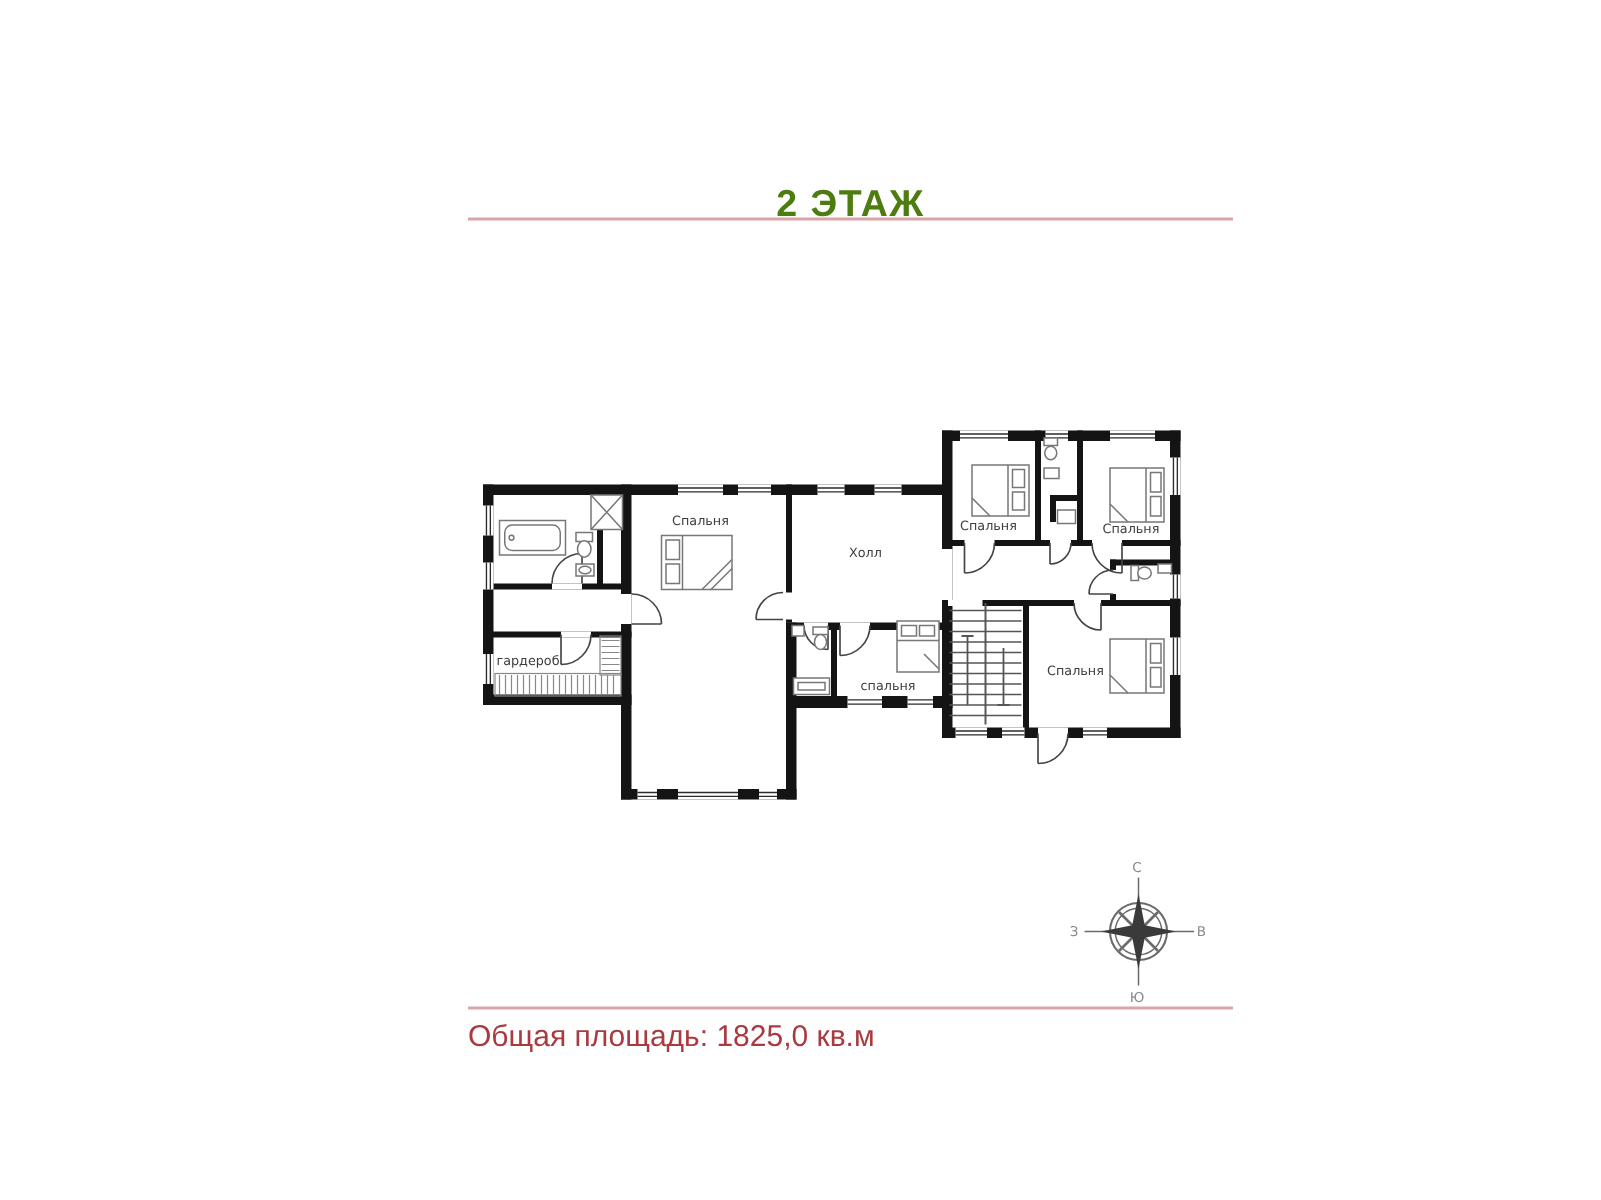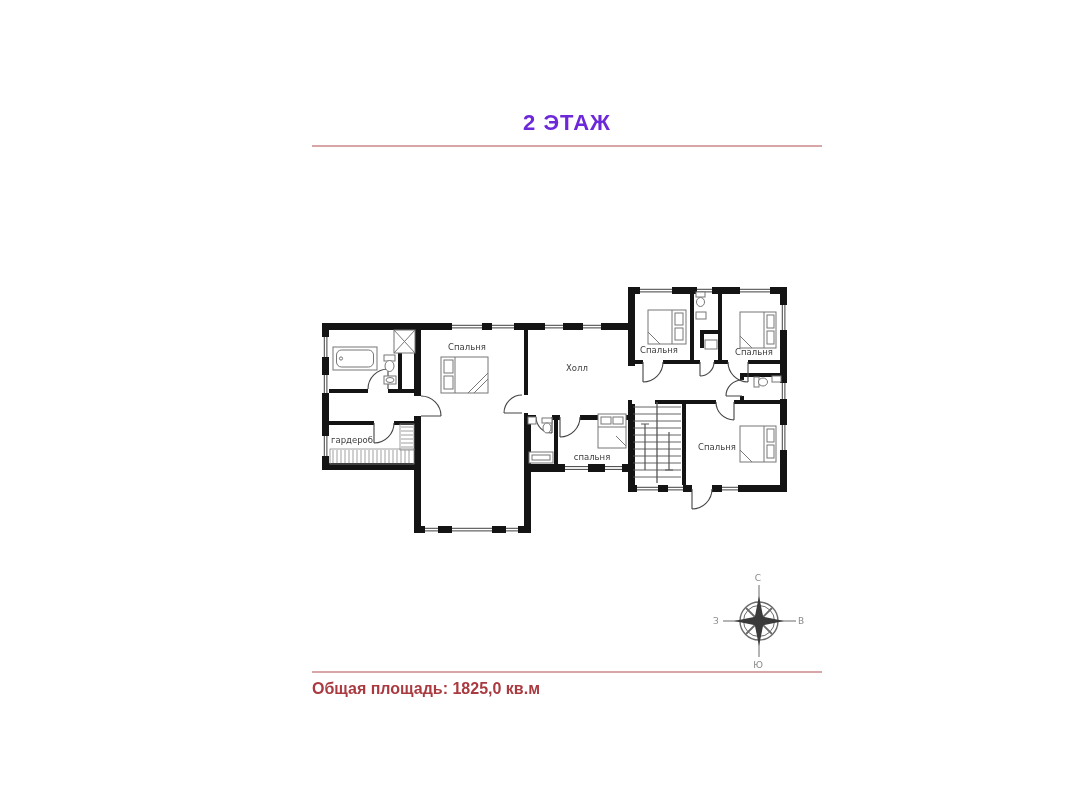--- a/index.html
+++ b/index.html
@@ -1,23 +1,23 @@
 <!DOCTYPE html>
 <html><head>
 <meta charset="utf-8">
 <style>
   html,body{margin:0;padding:0;background:#ffffff;}
   body{width:1067px;height:800px;position:relative;overflow:hidden;
        font-family:"Liberation Sans",sans-serif;}
   .title-wrap{position:absolute;left:312px;top:110px;width:510px;text-align:center;}
-  .page-title{margin:0;font-size:22px;font-weight:bold;letter-spacing:1px;color:#6d28d9;}
+  .page-title{margin:12px;font-size:25px;font-weight:bold;letter-spacing:1px;color:#4d7c0f;}
   .rule{position:absolute;left:312px;width:510px;height:2px;background:#d9a6a8;}
   .rule.top{top:145px;}
   .rule.bottom{top:671px;}
-  .total-area{position:absolute;left:312px;top:680px;font-size:16px;color:#a93a40;font-weight:bold;}
+  .total-area{position:absolute;left:312px;top:680px;font-size:20px;color:#a93a40;}
   svg text{font-family:"DejaVu Sans",sans-serif;}
   .room-label{font-size:8.5px;fill:#3d3d3d;}
   .compass-label{font-size:9px;fill:#8a8a8a;}
 </style>
 </head>
 <body>
 
 <div class="title-wrap">
   <h1 class="page-title">2 ЭТАЖ</h1>
 </div>

